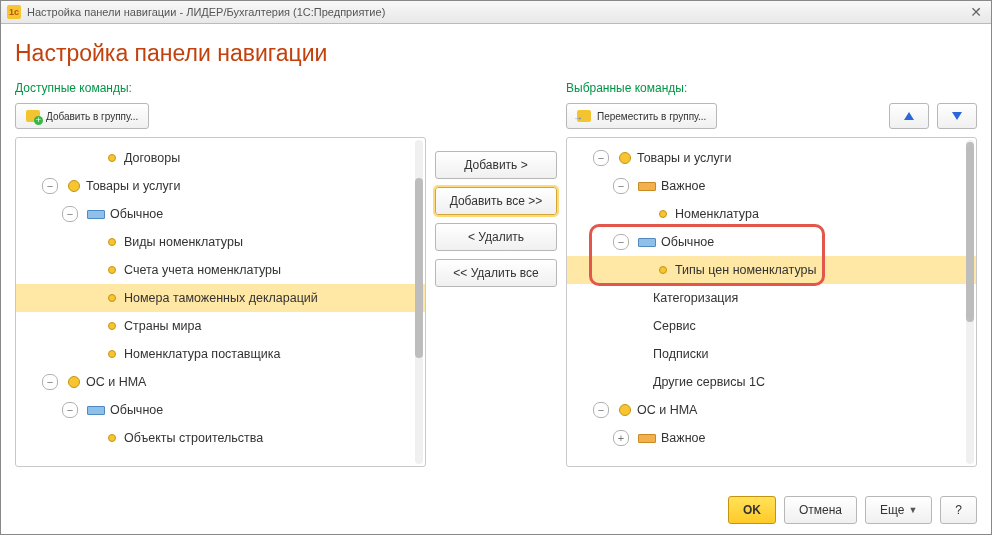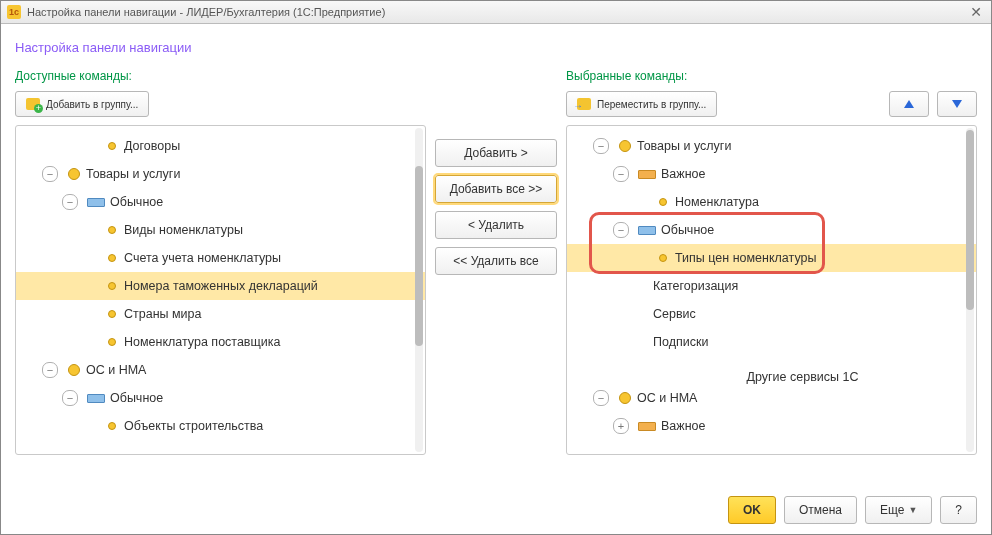--- a/index.html
+++ b/index.html
@@ -38,22 +38,22 @@
 .titlebar .close {
   width: 18px; height: 16px;
   display: inline-flex; align-items: center; justify-content: center;
   font-size: 14px; color: #666;
   cursor: pointer;
 }
 .content {
   padding: 10px 14px 0 14px;
 }
 .page-title {
-  font-size: 13px;
-  color: #8b5cf6;
+  font-size: 23px;
+  color: #c2410c;
   margin: 6px 0 14px 0;
 }
 .columns {
   display: flex;
   gap: 0;
 }
 .col-left, .col-right {
   flex: 1;
 }
 .col-mid {
@@ -352,21 +352,21 @@
                 <span class="lbl" style="margin-left: 22px;">Категоризация</span>
               </div>
               <div class="node" style="padding-left: 46px;">
                 <span class="exp none"></span>
                 <span class="lbl" style="margin-left: 22px;">Сервис</span>
               </div>
               <div class="node" style="padding-left: 46px;">
                 <span class="exp none"></span>
                 <span class="lbl" style="margin-left: 22px;">Подписки</span>
               </div>
-              <div class="node" style="padding-left: 46px; flex-direction: column;">
+              <div class="node" style="padding-left: 46px;">
                 <span class="exp none"></span>
                 <span class="lbl" style="margin-left: 22px;">Другие сервисы 1С</span>
               </div>
               <div class="node" style="padding-left: 26px;">
                 <span class="exp">−</span>
                 <span class="dot-big"></span>
                 <span class="lbl">ОС и НМА</span>
               </div>
               <div class="node" style="padding-left: 46px;">
                 <span class="exp">+</span>

